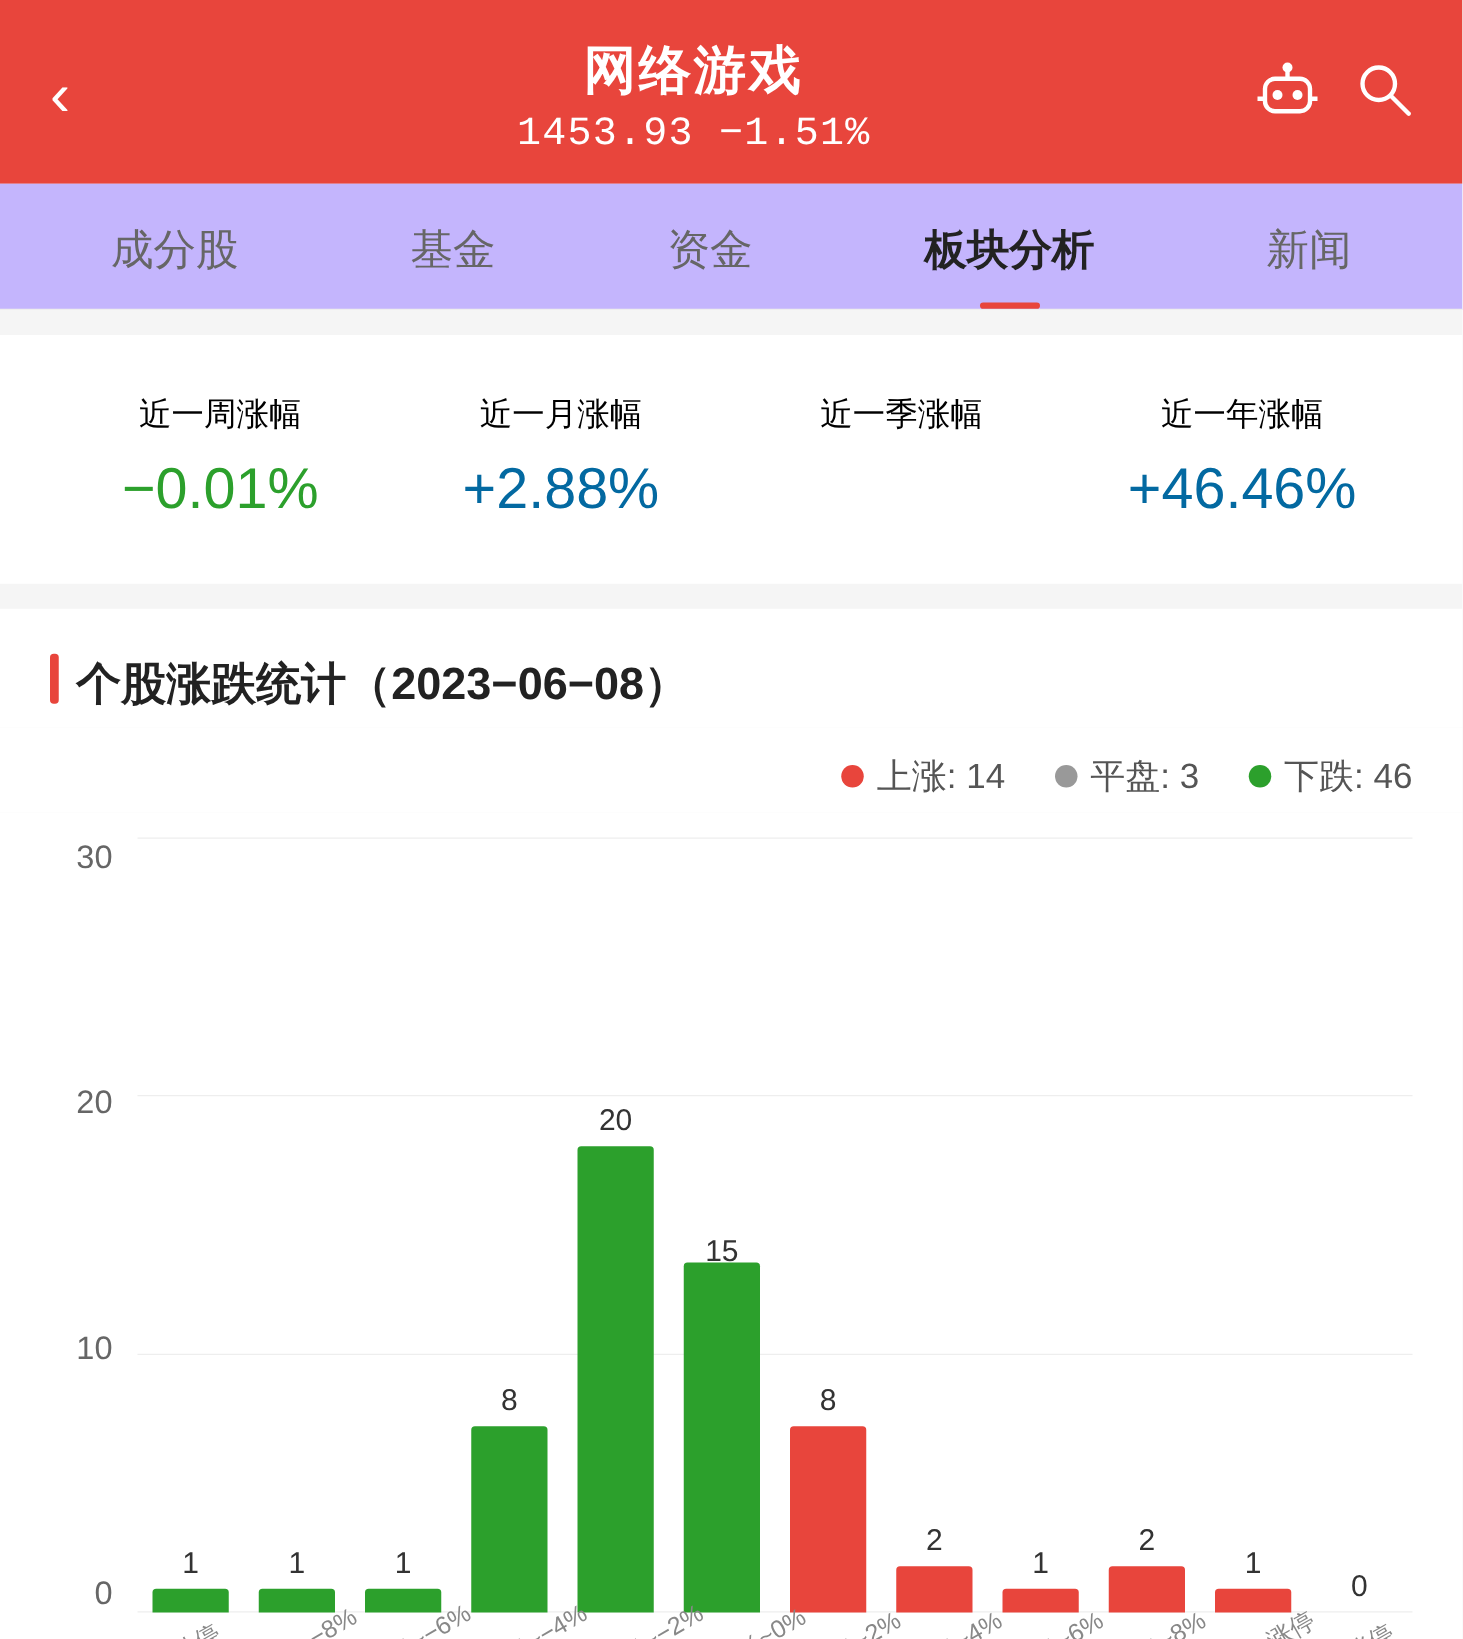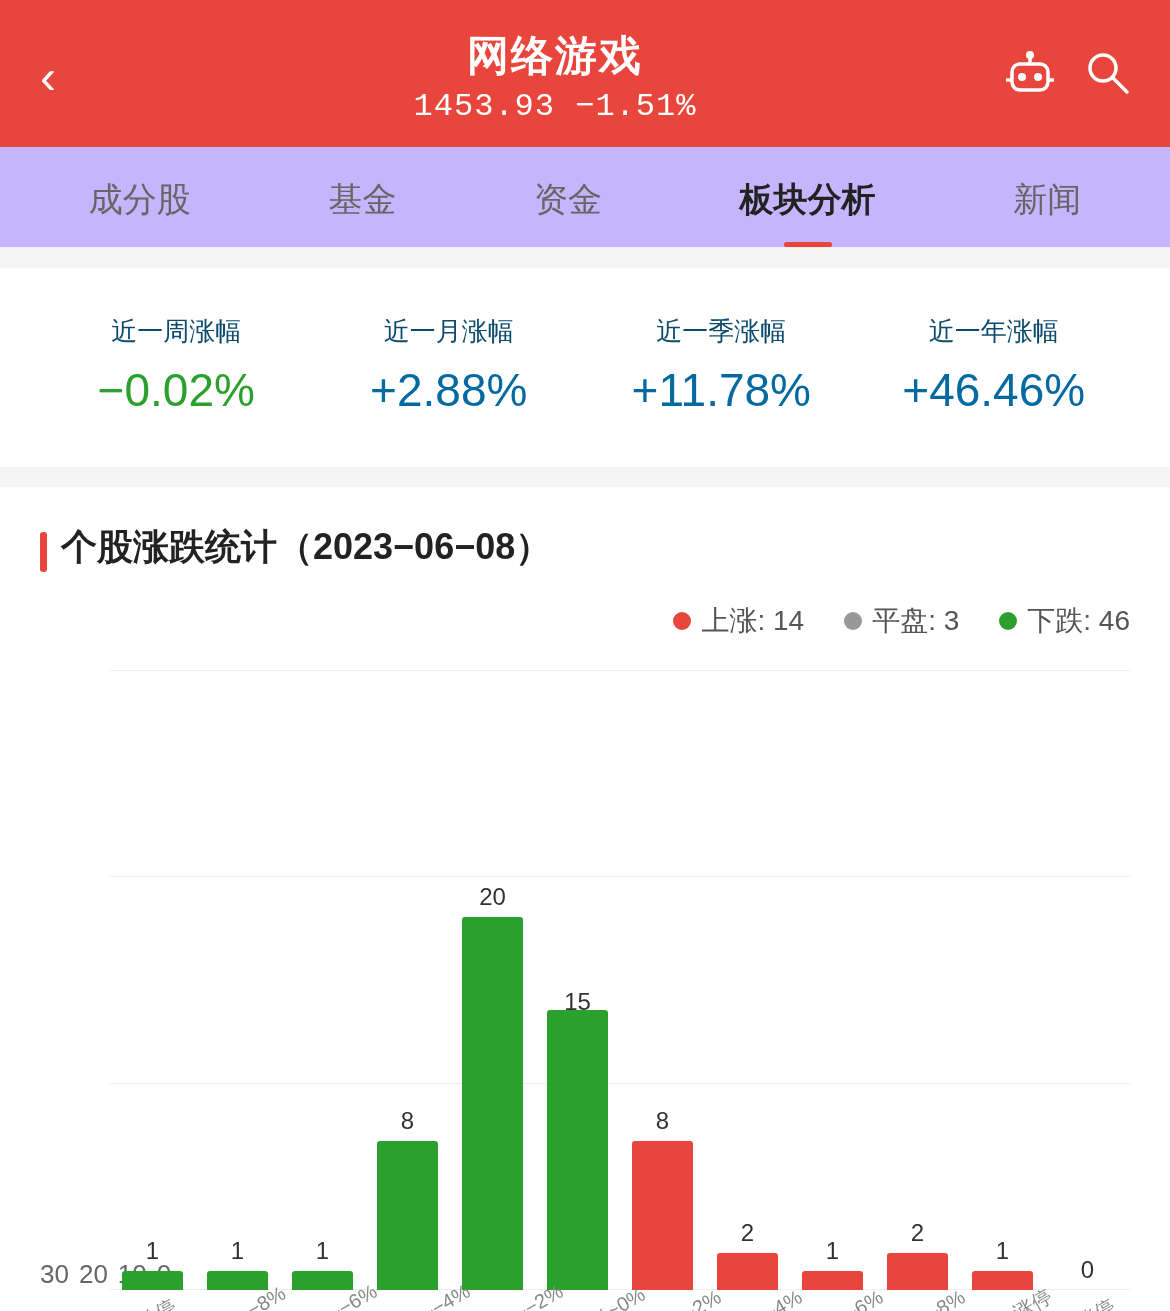--- a/index.html
+++ b/index.html
@@ -94,42 +94,42 @@
       display: grid;
       grid-template-columns: repeat(4, 1fr);
       gap: 0;
     }
     .stat-item {
       text-align: center;
       padding: 10px 0;
     }
     .stat-label {
       font-size: 26px;
-      color: #0c4a6e;
+      color: #000000;
       margin-bottom: 14px;
     }
     .stat-value {
       font-size: 46px;
       font-weight: 500;
     }
     .stat-value.negative { color: #2ca02c; }
     .stat-value.positive { color: #0369a1; }
 
     
     .section-title-wrap {
       background: white;
       margin-top: 20px;
       padding: 36px 40px 10px;
     }
     .section-title {
       font-size: 36px;
       font-weight: 600;
       color: #222;
       display: flex;
-      align-items: flex-end;
+      align-items: flex-start;
       gap: 14px;
     }
     .section-title-bar {
       width: 7px;
       height: 40px;
       background: #e8453c;
       border-radius: 3px;
       flex-shrink: 0;
     }
 
@@ -168,21 +168,21 @@
       width: 100%;
       height: 680px;
     }
     .chart-y-labels {
       position: absolute;
       left: 0;
       top: 0;
       bottom: 60px;
       width: 60px;
       display: flex;
-      flex-direction: row;
+      flex-direction: column;
       justify-content: space-between;
       align-items: flex-end;
       padding-bottom: 0;
     }
     .y-label {
       font-size: 26px;
       color: #666;
       padding-right: 10px;
     }
     .chart-inner {
@@ -299,29 +299,28 @@
   <div class="tab-item">基金</div>
   <div class="tab-item">资金</div>
   <div class="tab-item active">板块分析</div>
   <div class="tab-item">新闻</div>
 </div>
 
 <div class="stats-section">
   <div class="stats-grid">
     <div class="stat-item">
       <div class="stat-label">近一周涨幅</div>
-      <div class="stat-value negative">−0.02%</div>
+      <div class="stat-value negative">−0.01%</div>
     </div>
     <div class="stat-item">
       <div class="stat-label">近一月涨幅</div>
       <div class="stat-value positive">+2.88%</div>
     </div>
     <div class="stat-item">
       <div class="stat-label">近一季涨幅</div>
-      <div class="stat-value positive">+11.78%</div>
     </div>
     <div class="stat-item">
       <div class="stat-label">近一年涨幅</div>
       <div class="stat-value positive">+46.46%</div>
     </div>
   </div>
 </div>
 
 <div class="section-title-wrap">
   <div class="section-title">

